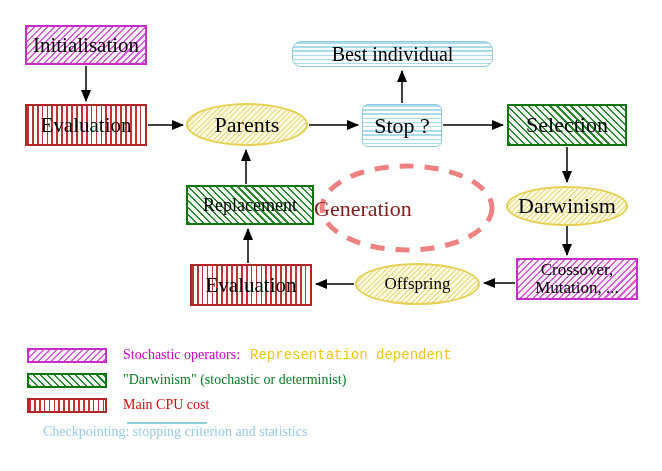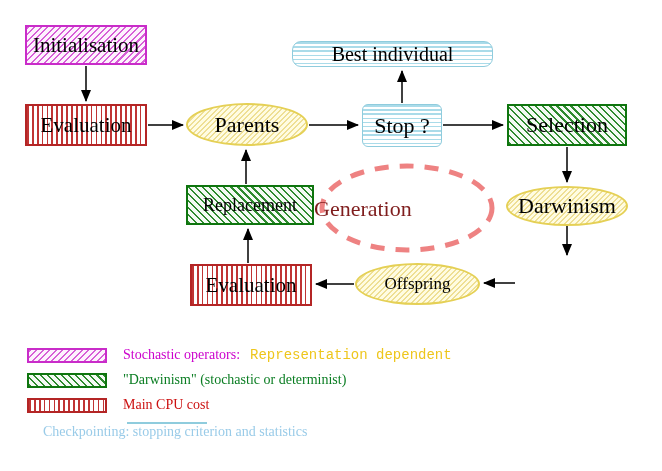--- a/index.html
+++ b/index.html
@@ -96,20 +96,24 @@
   <div class="node stripes-cyan pos-best">Best individual</div>
 
   <div class="node stripes-cyan pos-stop">Stop ?</div>
 
   <div class="node hatch-green pos-selection">Selection</div>
 
   <div class="node hatch-yellow pos-genitors">Darwinism</div>
 
   <div class="node hatch-green pos-replacement">Replacement</div>
 
+  <div class="node hatch-magenta pos-crossover">
+    <div>Crossover,</div>
+    <div>Mutation, ...</div>
+  </div>
 
   <div class="node hatch-yellow pos-offspring">Offspring</div>
 
   <div class="node stripes-red pos-eval-bottom">Evaluation</div>
 
   <div class="generation-label">Generation</div>
 
   <div class="legend-row" style="top:347px;">
     <span class="swatch hatch-magenta"></span>
     <span class="legend-text t-magenta">Stochastic operators:</span>

